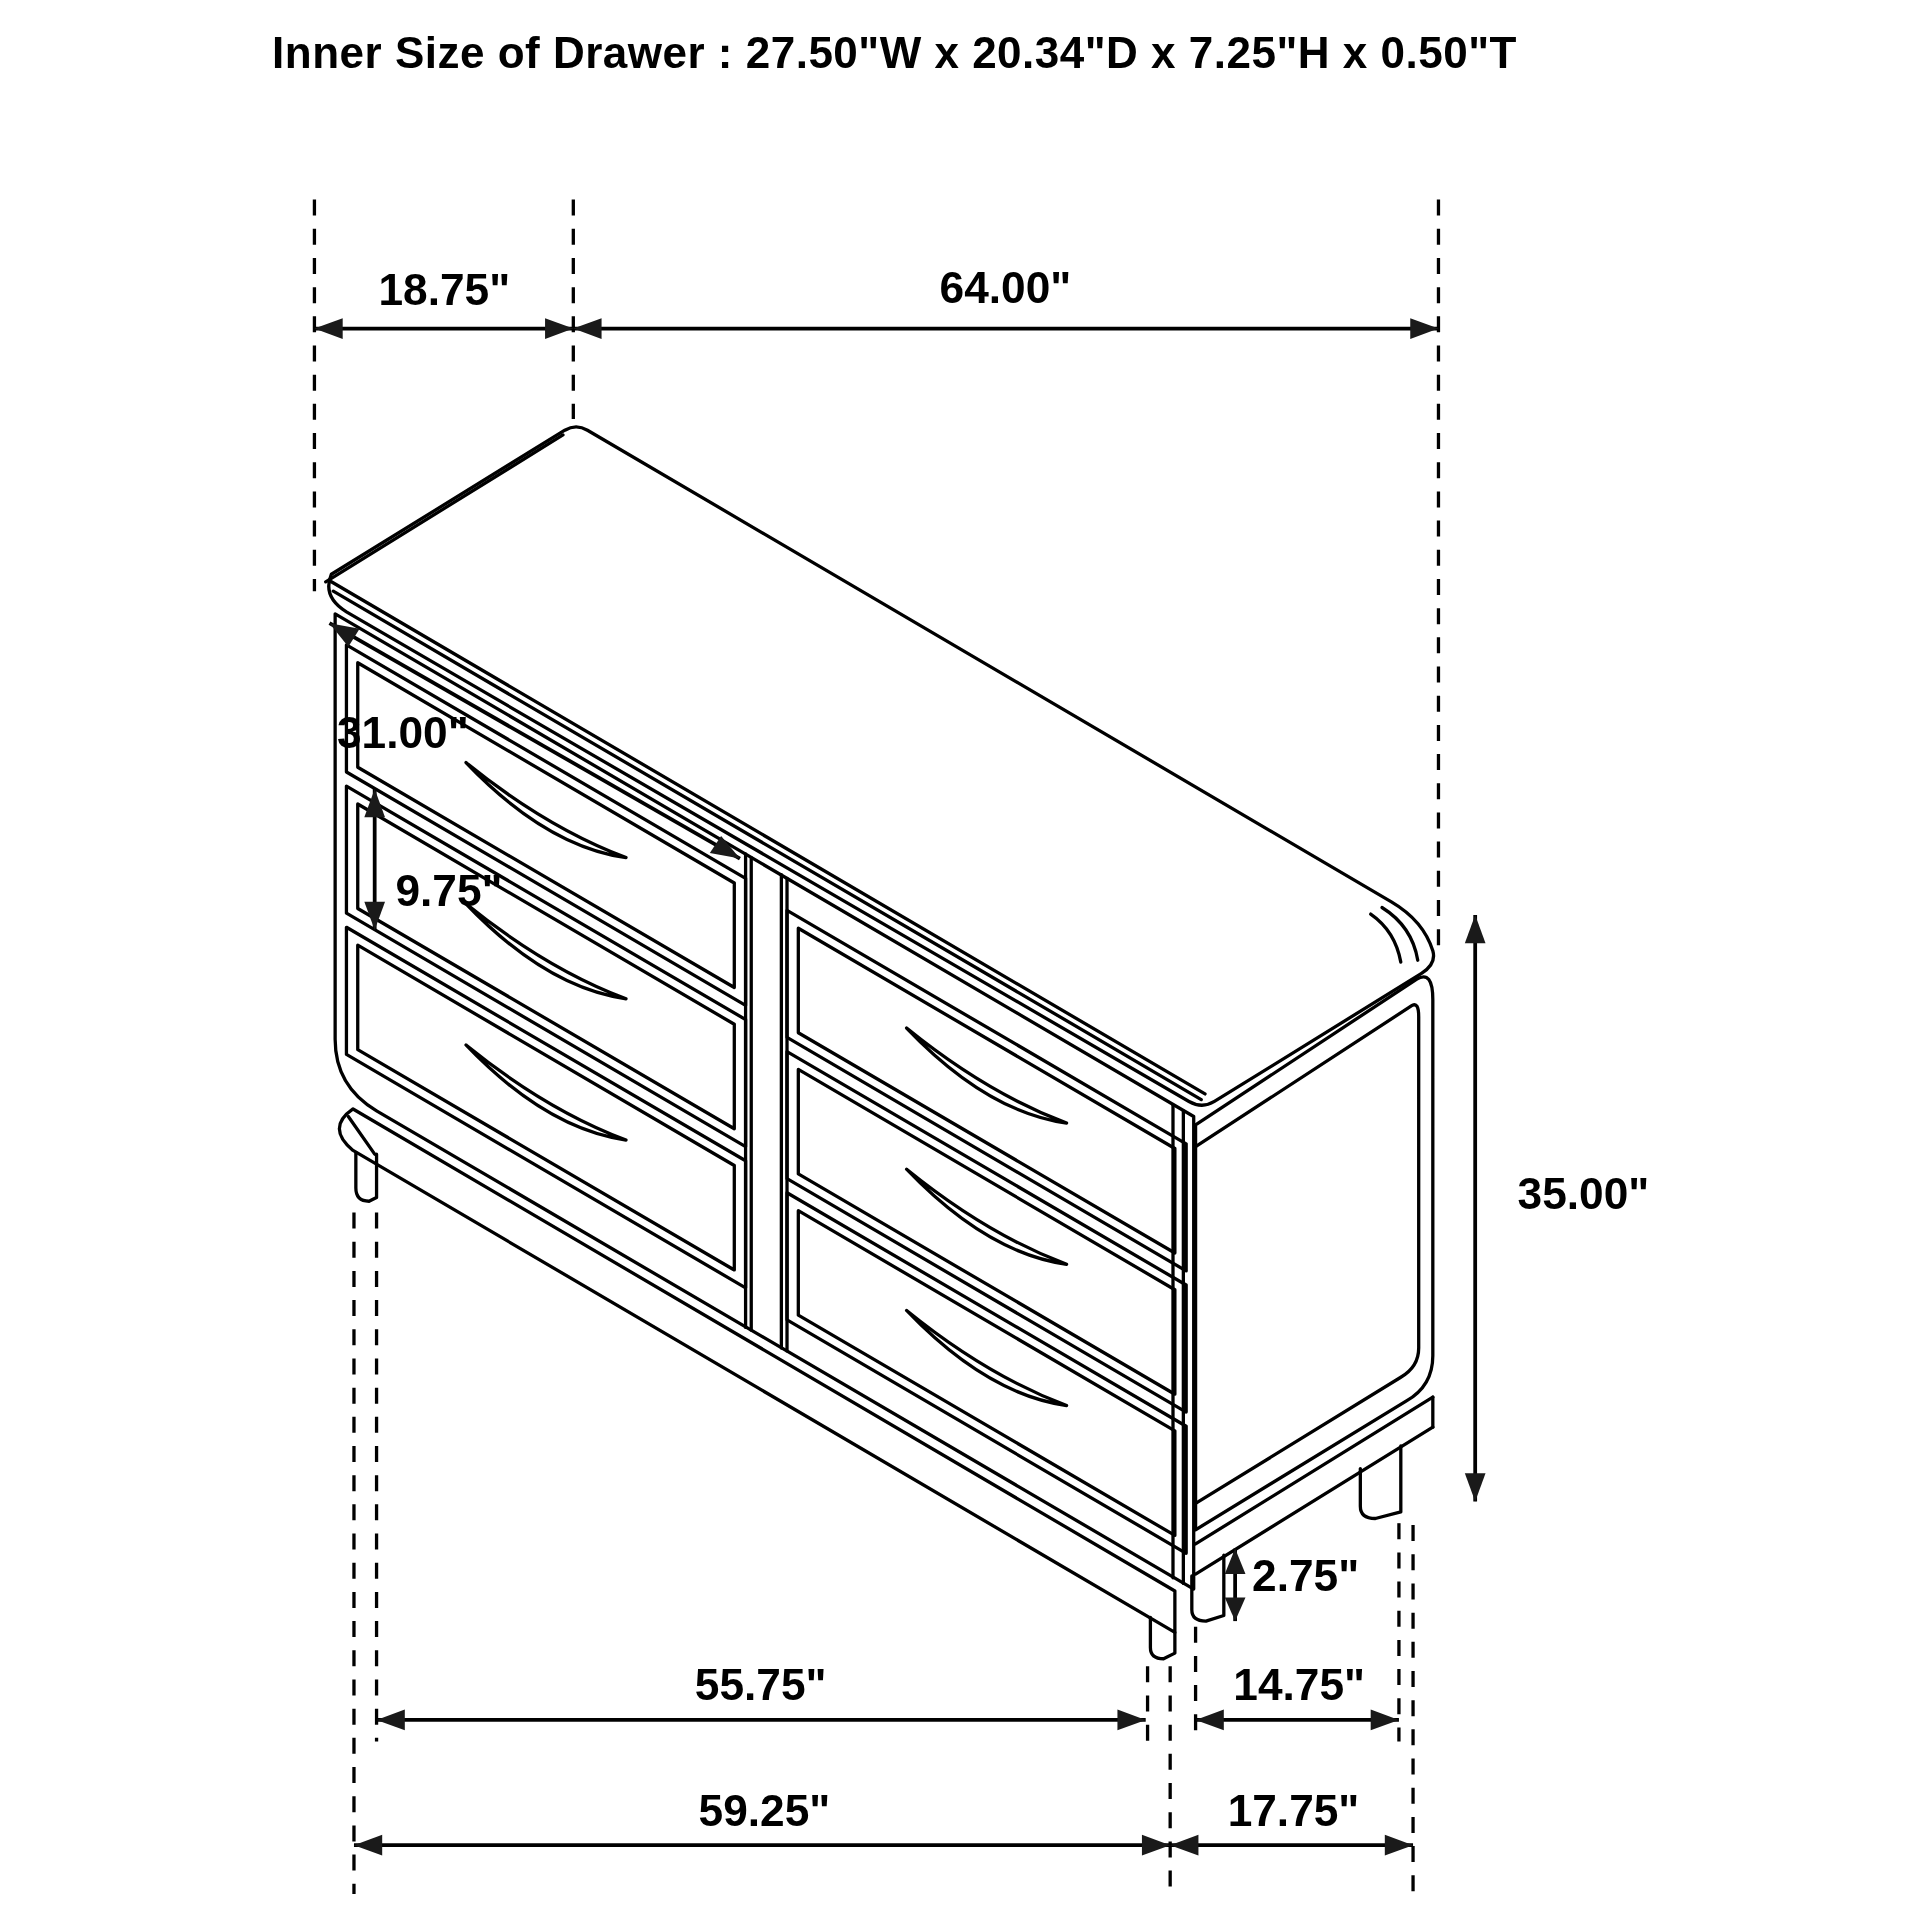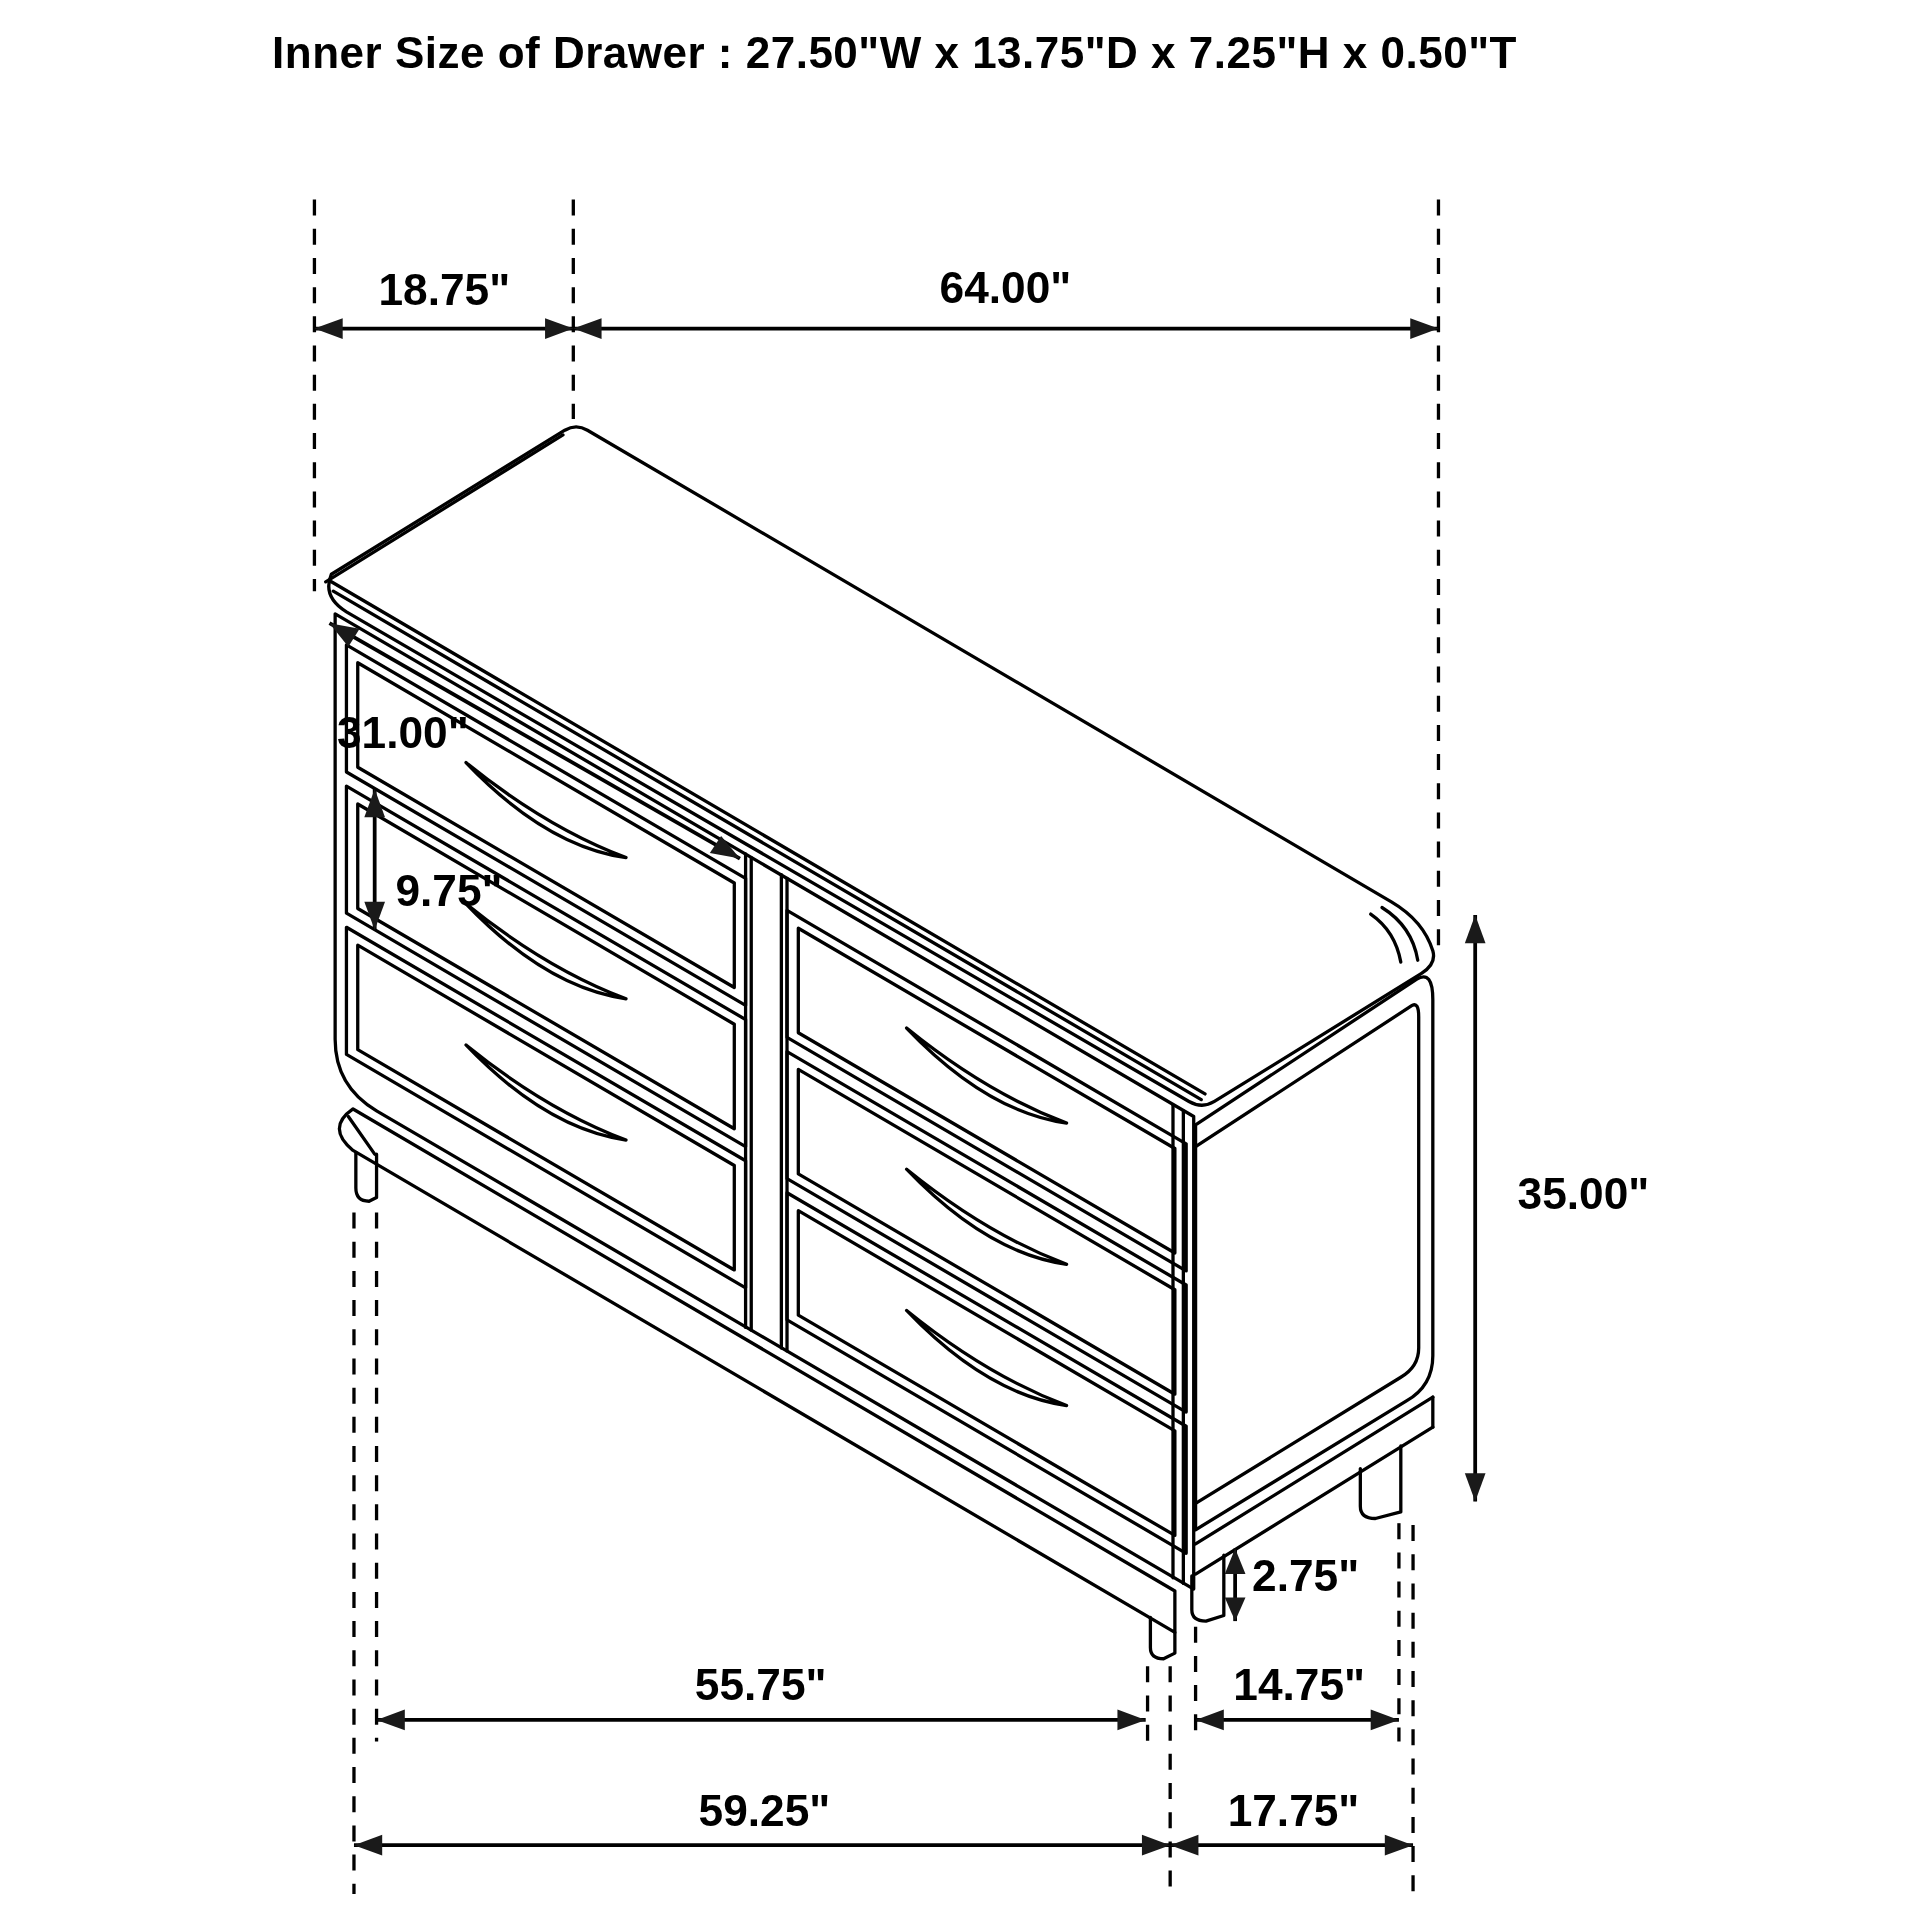--- a/index.html
+++ b/index.html
@@ -31,21 +31,21 @@
     font-weight:bold;
     font-size:47px;
     fill:#000;
   }
 </style>
 </head>
 <body>
 
 <div id="canvas">
 
-  <div class="page-title">Inner Size of Drawer : 27.50"W x 13.75"D x 7.25"H x 0.50"T</div>
+  <div class="page-title">Inner Size of Drawer : 27.50"W x 20.34"D x 7.25"H x 0.50"T</div>
 
   <svg width="1928" height="1928" viewBox="0 0 2048 2048">
 
     <g>
 
       <g>
         <path class="ln" d="M352,610 L600,457 Q612,450 624,457 L1478,958 Q1512,978 1522,1010 Q1526,1024 1510,1034 L1290,1170 Q1277,1178 1263,1170 L368,650 Q342,634 352,610 Z"></path>
         <path class="ln" d="M354,628 L1276,1168"></path>
         <path class="ln" d="M352,618 L1280,1162"></path>
         <path class="ln" d="M346,618 L598,462"></path>

